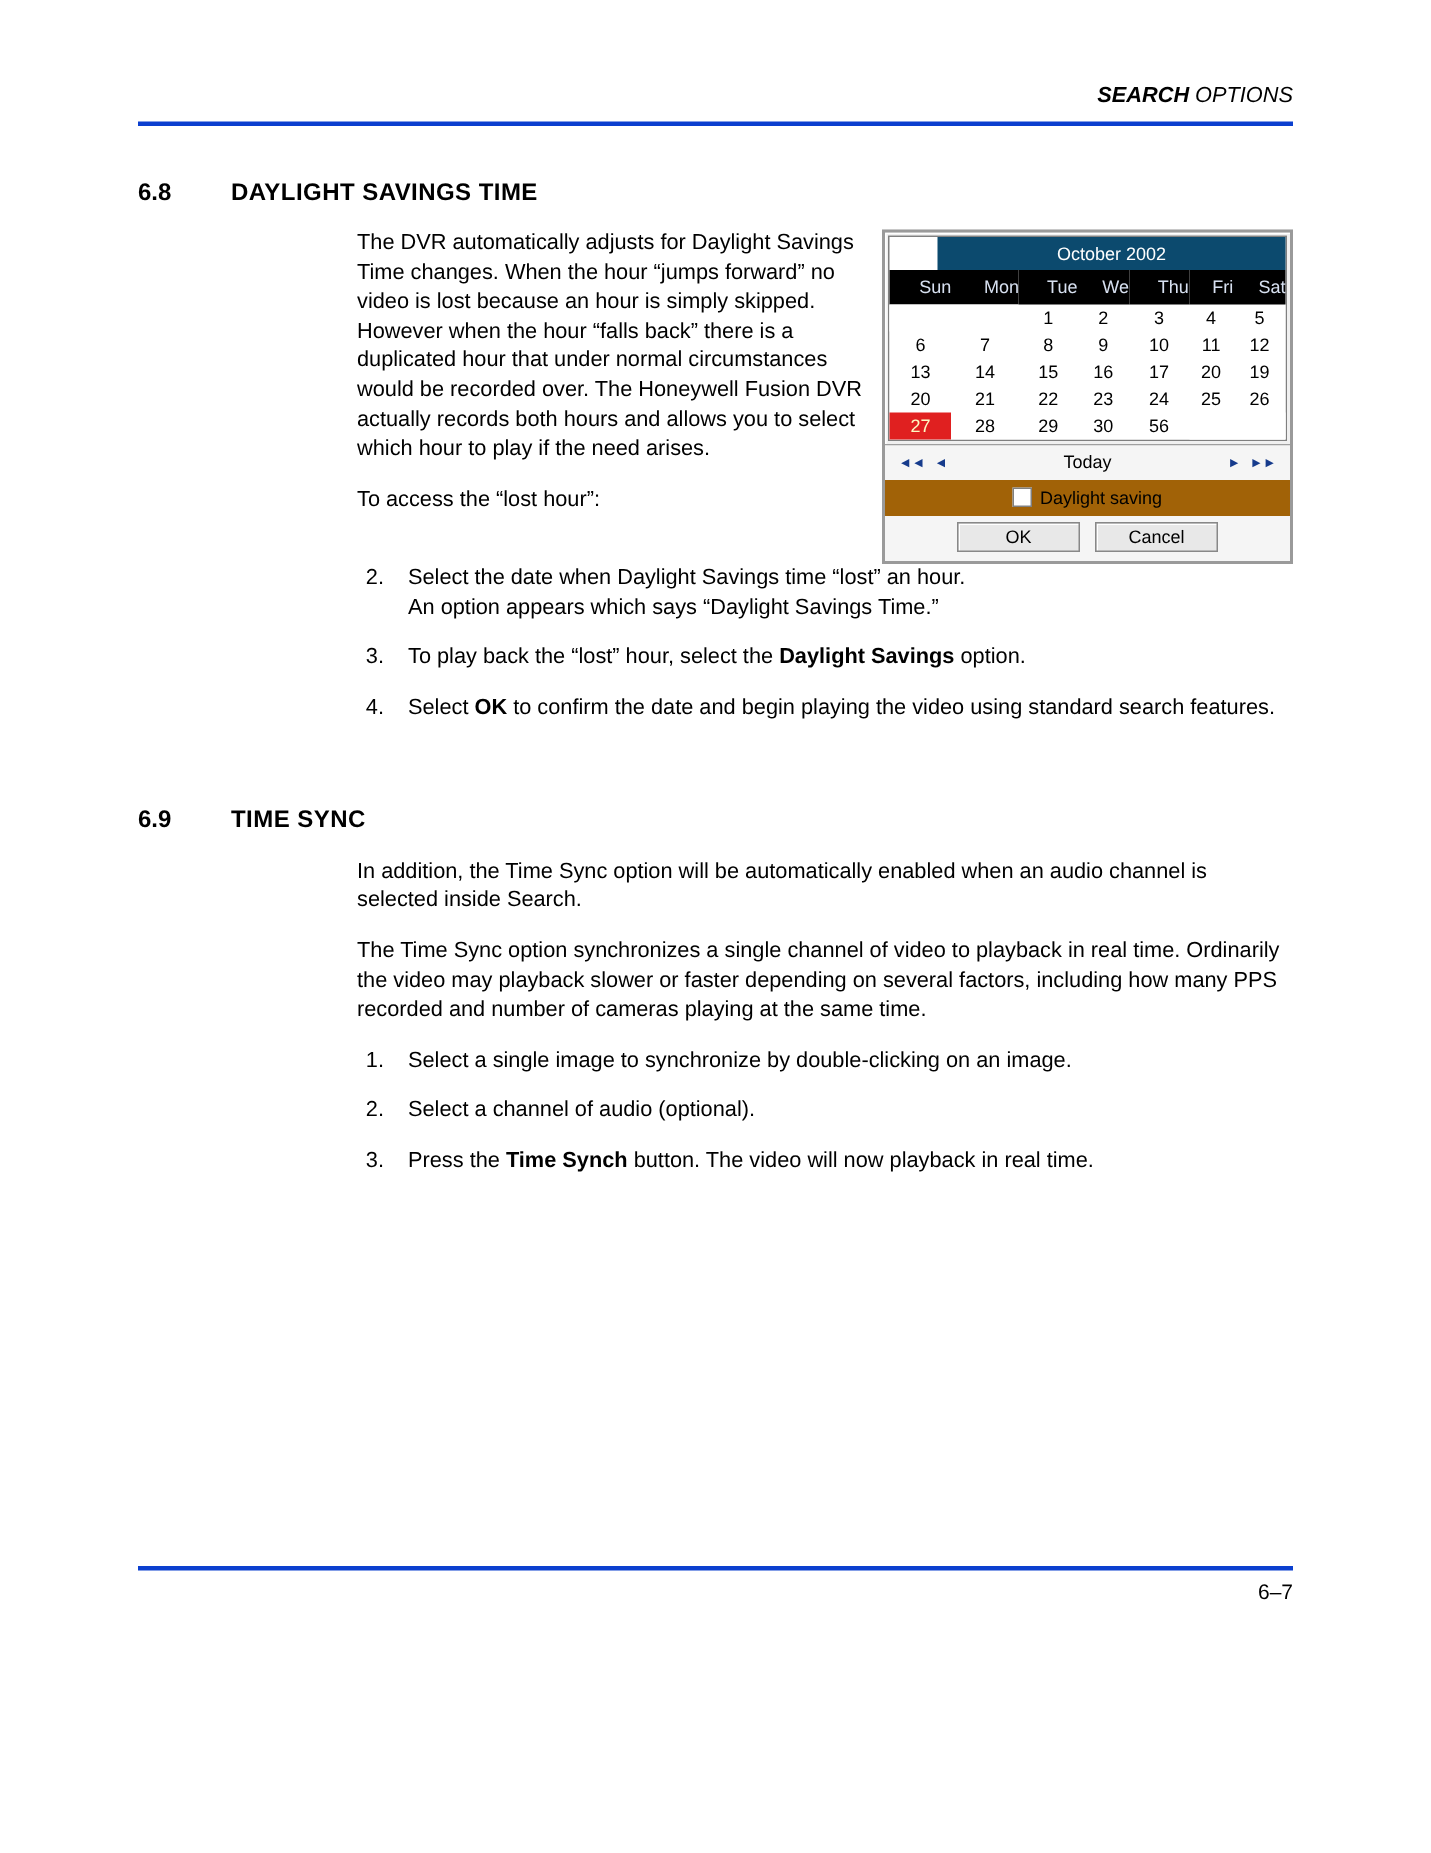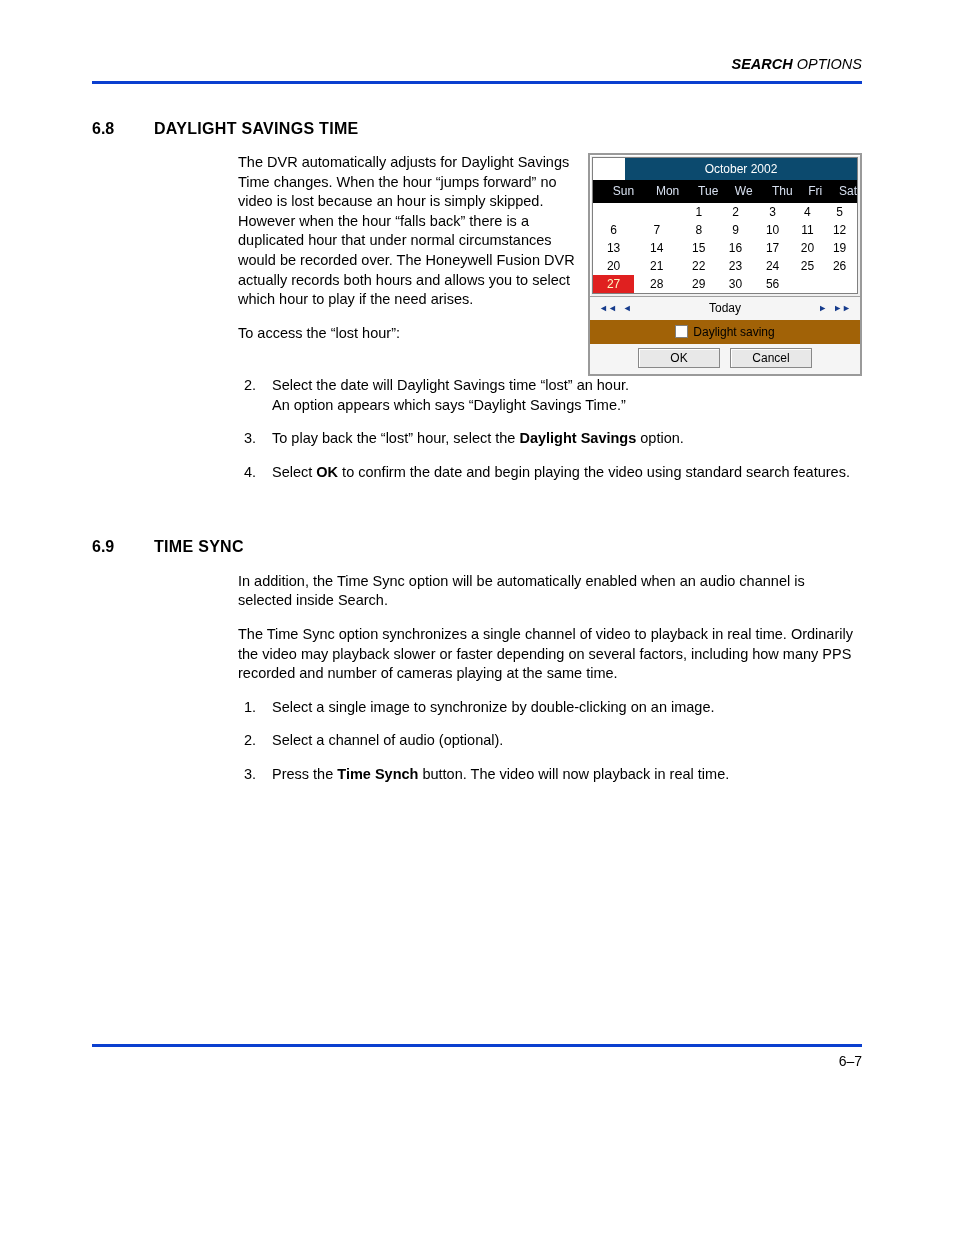--- a/index.html
+++ b/index.html
@@ -283,21 +283,21 @@
             </div>
             <div class="cal-btns">
               <div class="cal-btn">OK</div>
               <div class="cal-btn">Cancel</div>
             </div>
           </div>
         </div>
 
         <ol class="steps" start="2">
           <li>
-            <span>Select the date will Daylight Savings time “lost” an hour.</span><br>
+            <span>Select the date when Daylight Savings time “lost” an hour.</span><br>
             <span>An option appears which says “Daylight Savings Time.”</span>
           </li>
           <li>
             <span>To play back the “lost” hour, select the </span><span class="bold">Daylight Savings</span><span> option.</span>
           </li>
           <li>
             <span>Select </span><span class="bold">OK</span><span> to confirm the date and begin playing the video using standard search features.</span>
           </li>
         </ol>
       </div>

